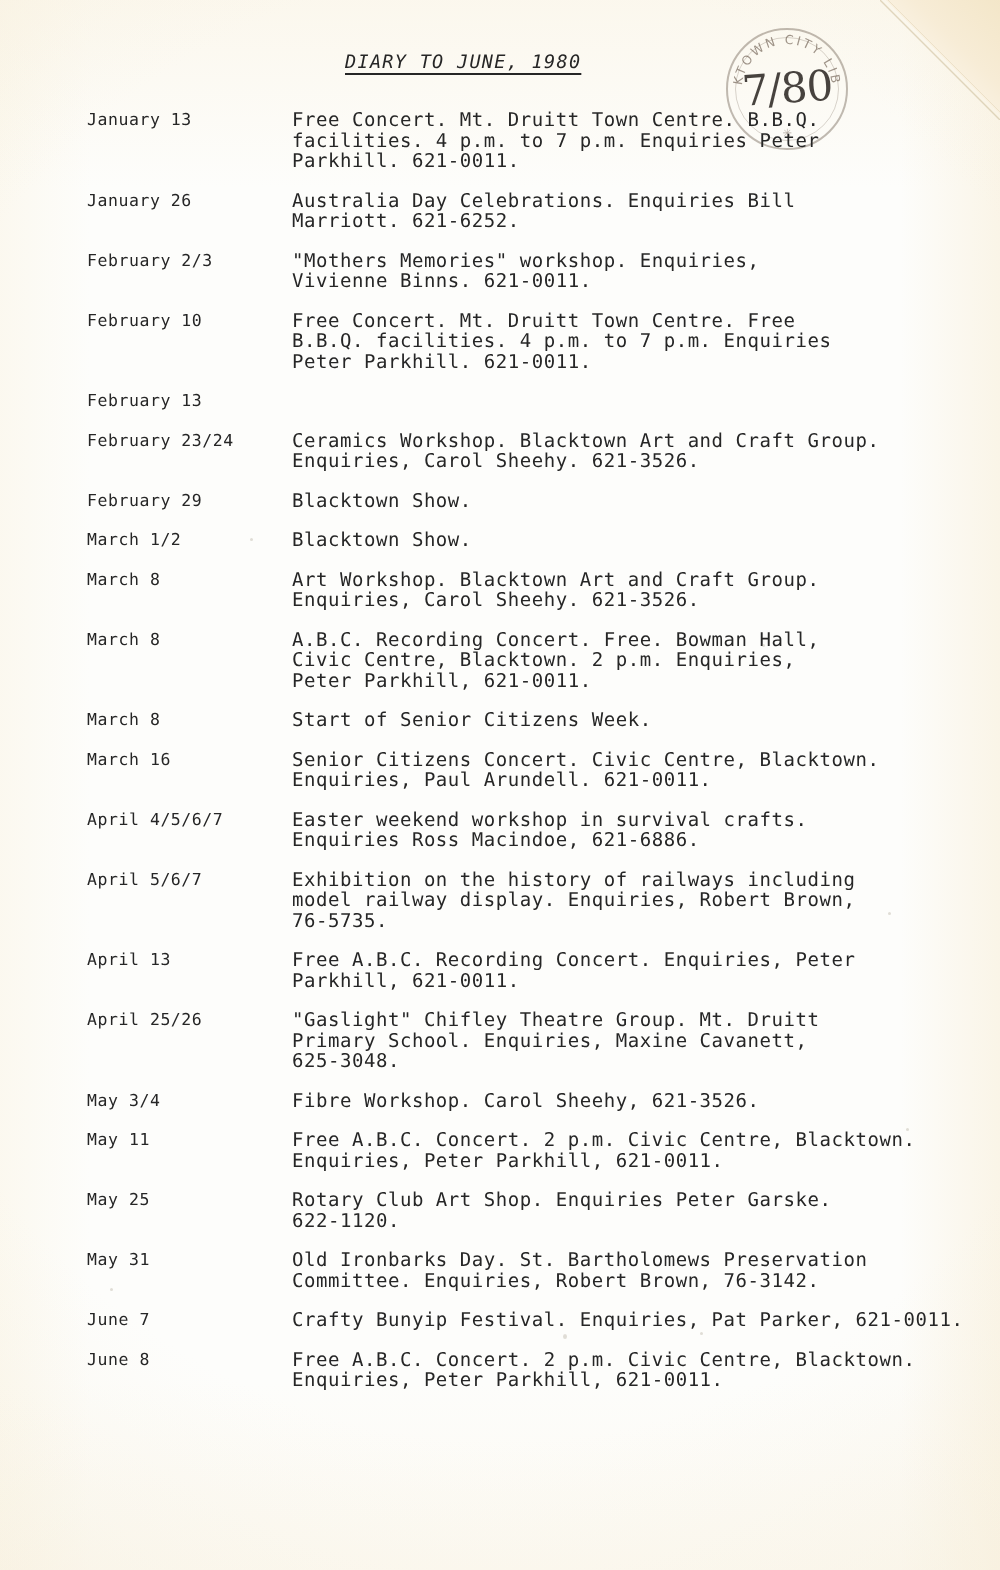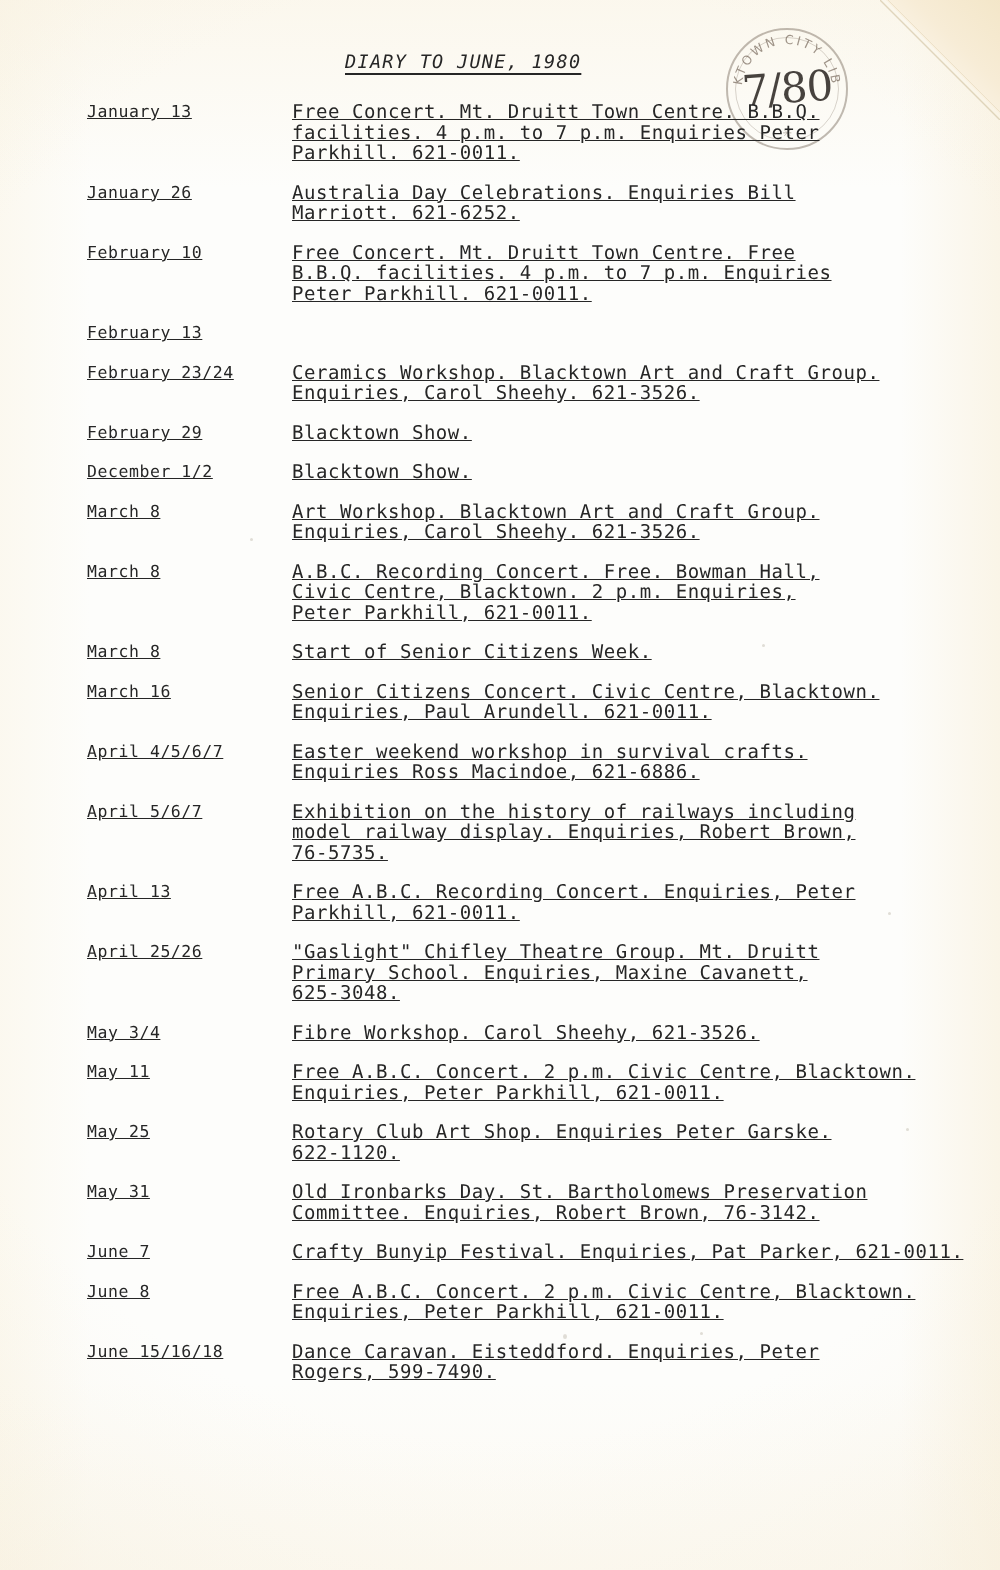--- a/index.html
+++ b/index.html
@@ -135,23 +135,22 @@
     text-decoration: underline;
     text-underline-offset: 5px;
     text-decoration-thickness: 1.5px;
     white-space: nowrap;
     font-style: italic;
   }
 
   .entries {
     position: absolute;
     left: 87px;
-    top: 102px;
+    top: 110px;
     right: 30px;
-    text-decoration: underline;
   }
 
   .entry {
     display: flex;
     align-items: flex-start;
     margin-bottom: 19px;
   }
 
   .entry-date {
     flex: 0 0 auto;
@@ -220,39 +219,44 @@
           <div class="entry-desc">Free Concert.  Mt. Druitt Town Centre.  B.B.Q.
 facilities.  4 p.m. to 7 p.m.  Enquiries Peter
 Parkhill.  621-0011.</div>
         </div>
         <div class="entry">
           <div class="entry-date">January 26</div>
           <div class="entry-desc">Australia Day Celebrations.  Enquiries Bill
 Marriott.  621-6252.</div>
         </div>
         <div class="entry">
+          <div class="entry-date">February 2/3</div>
+          <div class="entry-desc">"Mothers Memories" workshop.  Enquiries,
+Vivienne Binns.  621-0011.</div>
+        </div>
+        <div class="entry">
           <div class="entry-date">February 10</div>
           <div class="entry-desc">Free Concert.  Mt. Druitt Town Centre.  Free
 B.B.Q. facilities.  4 p.m. to 7 p.m.  Enquiries
 Peter Parkhill.  621-0011.</div>
         </div>
         <div class="entry">
           <div class="entry-date">February 13</div>
         </div>
         <div class="entry">
           <div class="entry-date">February 23/24</div>
           <div class="entry-desc">Ceramics Workshop.  Blacktown Art and Craft Group.
 Enquiries, Carol Sheehy.  621-3526.</div>
         </div>
         <div class="entry">
           <div class="entry-date">February 29</div>
           <div class="entry-desc">Blacktown Show.</div>
         </div>
         <div class="entry">
-          <div class="entry-date">December 1/2</div>
+          <div class="entry-date">March 1/2</div>
           <div class="entry-desc">Blacktown Show.</div>
         </div>
         <div class="entry">
           <div class="entry-date">March 8</div>
           <div class="entry-desc">Art Workshop.  Blacktown Art and Craft Group.
 Enquiries, Carol Sheehy.  621-3526.</div>
         </div>
         <div class="entry">
           <div class="entry-date">March 8</div>
           <div class="entry-desc">A.B.C. Recording Concert.  Free.  Bowman Hall,
@@ -310,25 +314,20 @@
 Committee.  Enquiries, Robert Brown, 76-3142.</div>
         </div>
         <div class="entry">
           <div class="entry-date">June 7</div>
           <div class="entry-desc">Crafty Bunyip Festival.  Enquiries, Pat Parker, 621-0011.</div>
         </div>
         <div class="entry">
           <div class="entry-date">June 8</div>
           <div class="entry-desc">Free A.B.C. Concert.  2 p.m.  Civic Centre, Blacktown.
 Enquiries, Peter Parkhill, 621-0011.</div>
-        </div>
-        <div class="entry">
-          <div class="entry-date">June 15/16/18</div>
-          <div class="entry-desc">Dance Caravan.  Eisteddford.  Enquiries, Peter
-Rogers, 599-7490.</div>
         </div>
       </div>
 
   </div>
 
   <div class="speck" style="left:250px; top:538px; width:3px; height:3px;"></div>
   <div class="speck" style="left:762px; top:644px; width:3px; height:3px;"></div>
   <div class="speck" style="left:888px; top:912px; width:3px; height:3px;"></div>
   <div class="speck" style="left:906px; top:1128px; width:3px; height:3px;"></div>
   <div class="speck" style="left:110px; top:1288px; width:3px; height:3px;"></div>

